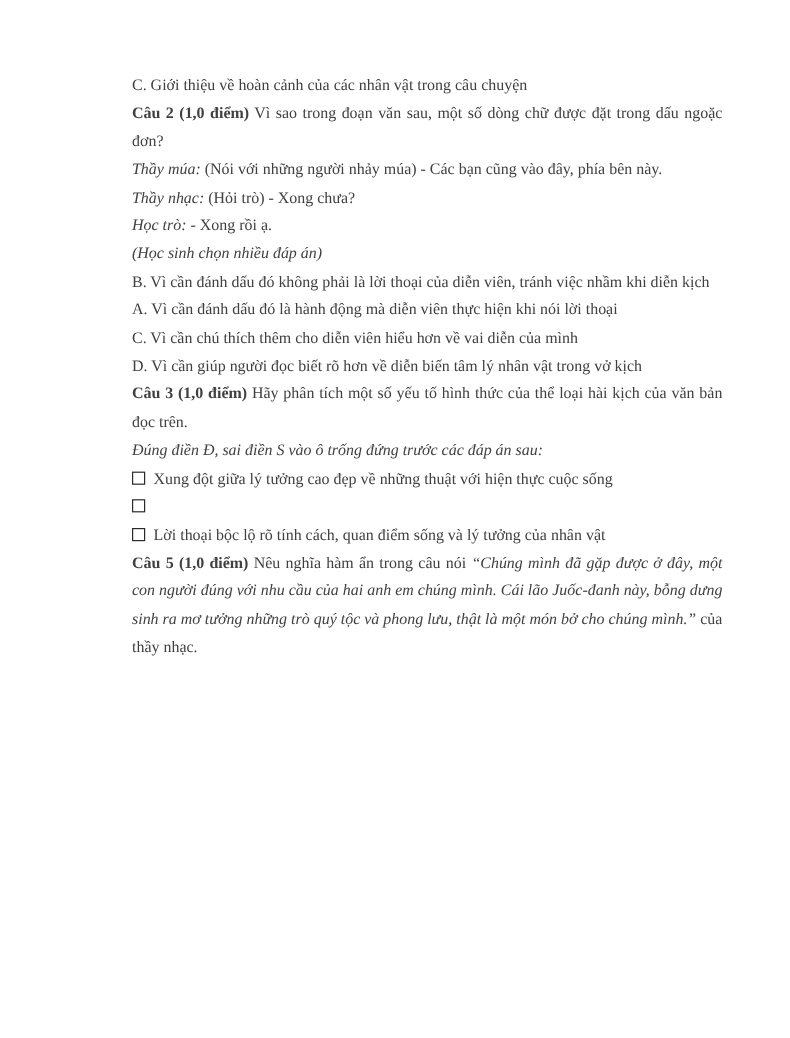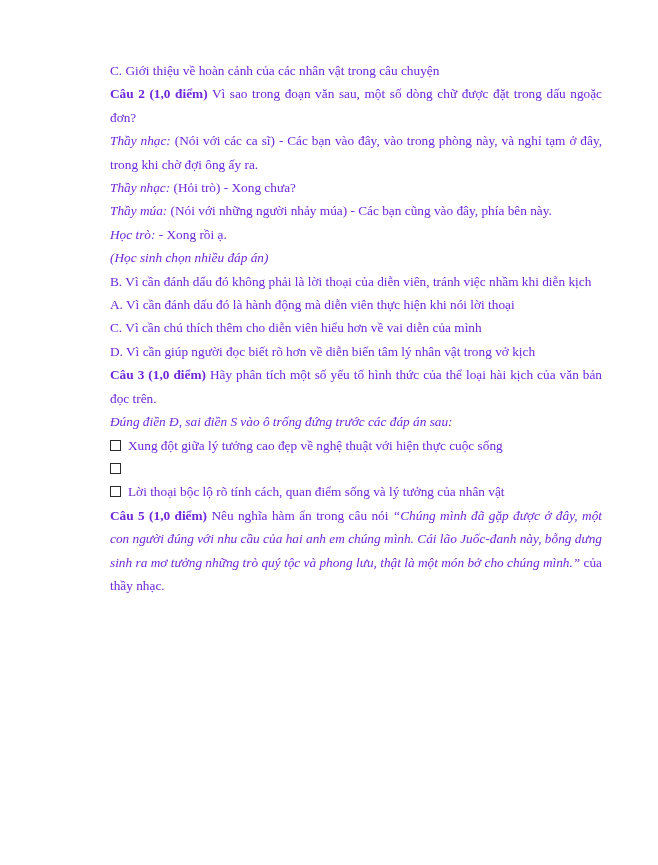--- a/index.html
+++ b/index.html
@@ -6,21 +6,21 @@
   html, body {
     width: 658px; height: 865px;
     background: #ffffff;
     overflow: hidden;
   }
   .page {
     position: relative;
     width: 658px; height: 865px;
     background: #ffffff;
     font-family: "Liberation Serif", "DejaVu Serif", serif;
-    color: #6d28d9;
+    color: #404040;
   }
   .doc-body {
     position: absolute;
     left: 110px; top: 59px;
     width: 492px;
     font-size: 13.3px;
     line-height: 23.4px;
     text-align: justify;
   }
   .para { margin: 0; }
@@ -35,29 +35,28 @@
     background: #ffffff;
   }
 </style>
 </head>
 <body>
 
 <div class="page">
   <div class="doc-body">
       <p class="para"><span>C. Giới thiệu về hoàn cảnh của các nhân vật trong câu chuyện</span></p>
       <p class="para"><span class="run-b">Câu 2 (1,0 điểm)</span><span> Vì sao trong đoạn văn sau, một số dòng chữ được đặt trong dấu ngoặc đơn?</span></p>
-      <p class="para"><span class="run-i">Thầy nhạc:</span><span> (Nói với các ca sĩ) - Các bạn vào đây, vào trong phòng này, và nghỉ tạm ở đây, trong khi chờ đợi ông ấy ra.</span></p>
+      <p class="para"><span class="run-i">Thầy múa:</span><span> (Nói với những người nhảy múa) - Các bạn cũng vào đây, phía bên này.</span></p>
       <p class="para"><span class="run-i">Thầy nhạc:</span><span> (Hỏi trò) - Xong chưa?</span></p>
-      <p class="para"><span class="run-i">Thầy múa:</span><span> (Nói với những người nhảy múa) - Các bạn cũng vào đây, phía bên này.</span></p>
       <p class="para"><span class="run-i">Học trò:</span><span> - Xong rồi ạ.</span></p>
       <p class="para"><span class="run-i">(Học sinh chọn nhiều đáp án)</span></p>
       <p class="para"><span>B. Vì cần đánh dấu đó không phải là lời thoại của diễn viên, tránh việc nhầm khi diễn kịch</span></p>
       <p class="para"><span>A. Vì cần đánh dấu đó là hành động mà diễn viên thực hiện khi nói lời thoại</span></p>
       <p class="para"><span>C. Vì cần chú thích thêm cho diễn viên hiểu hơn về vai diễn của mình</span></p>
       <p class="para"><span>D. Vì cần giúp người đọc biết rõ hơn về diễn biến tâm lý nhân vật trong vở kịch</span></p>
       <p class="para"><span class="run-b">Câu 3 (1,0 điểm)</span><span> Hãy phân tích một số yếu tố hình thức của thể loại hài kịch của văn bản đọc trên.</span></p>
       <p class="para"><span class="run-i">Đúng điền Đ, sai điền S vào ô trống đứng trước các đáp án sau:</span></p>
-      <p class="para"><span class="checkbox"></span><span>Xung đột giữa lý tưởng cao đẹp về nghệ thuật với hiện thực cuộc sống</span></p>
+      <p class="para"><span class="checkbox"></span><span>Xung đột giữa lý tưởng cao đẹp về những thuật với hiện thực cuộc sống</span></p>
       <p class="para"><span class="checkbox"></span></p>
       <p class="para"><span class="checkbox"></span><span>Lời thoại bộc lộ rõ tính cách, quan điểm sống và lý tưởng của nhân vật</span></p>
       <p class="para"><span class="run-b">Câu 5 (1,0 điểm)</span><span> Nêu nghĩa hàm ẩn trong câu nói </span><span class="run-i">“Chúng mình đã gặp được ở đây, một con người đúng với nhu cầu của hai anh em chúng mình. Cái lão Juốc-đanh này, bỗng dưng sinh ra mơ tưởng những trò quý tộc và phong lưu, thật là một món bở cho chúng mình.”</span><span> của thầy nhạc.</span></p>
     </div>
 </div>
 
 </body></html>

